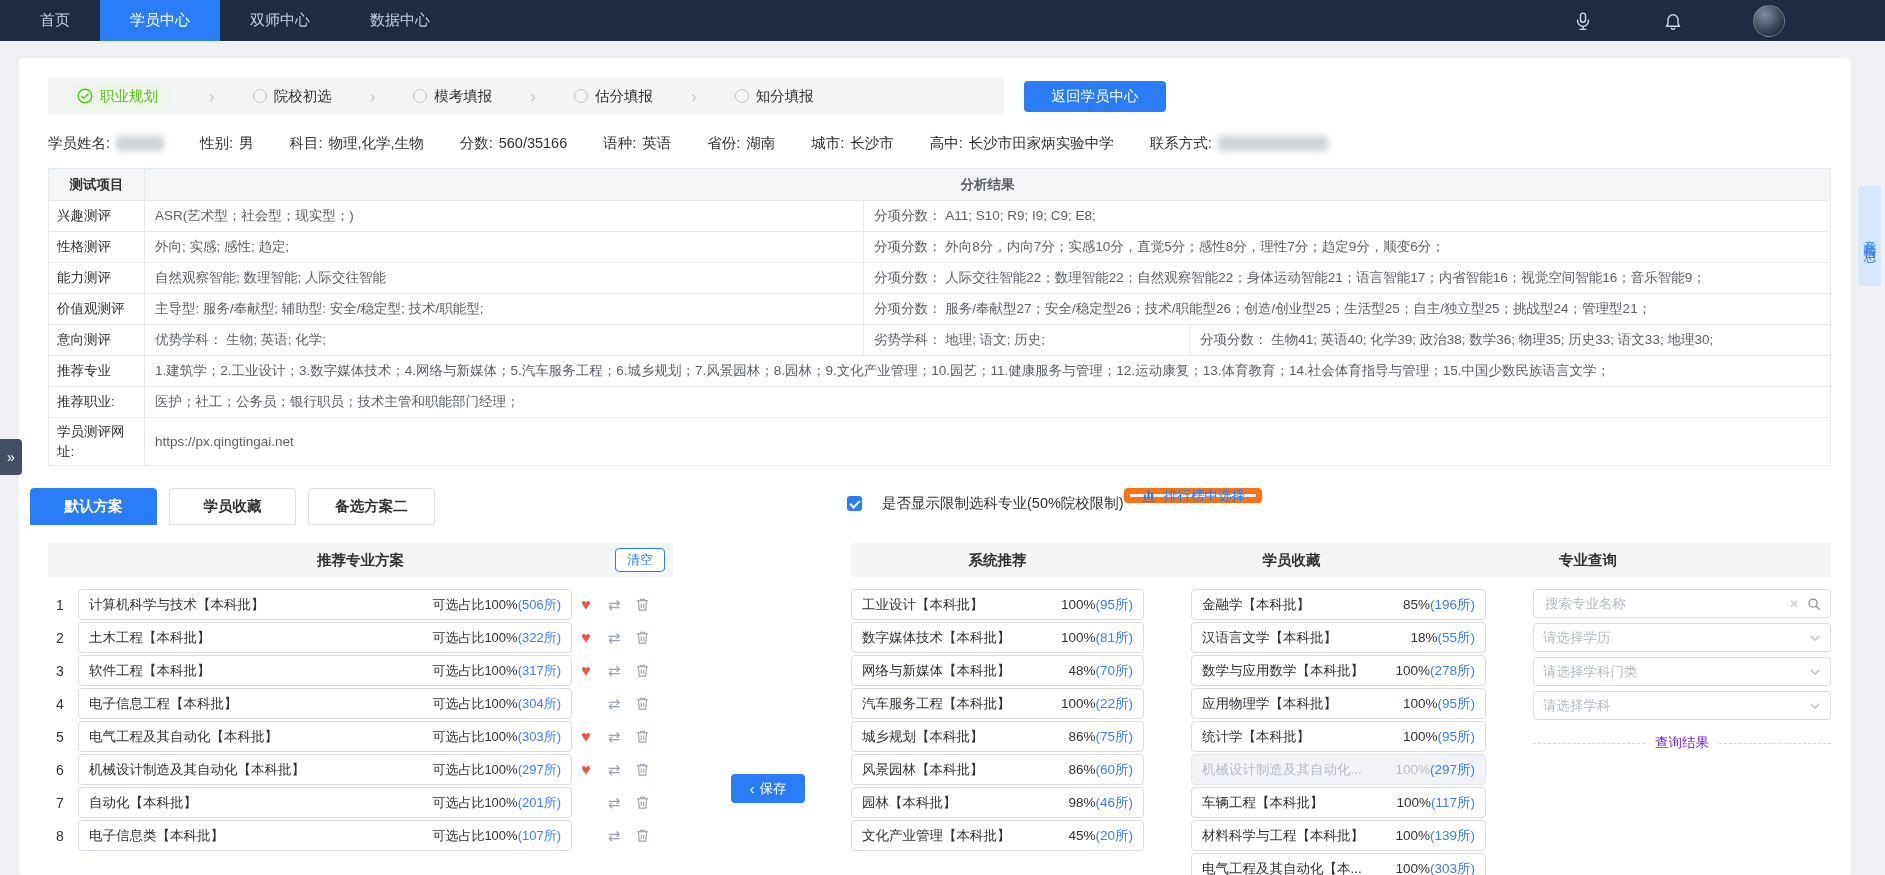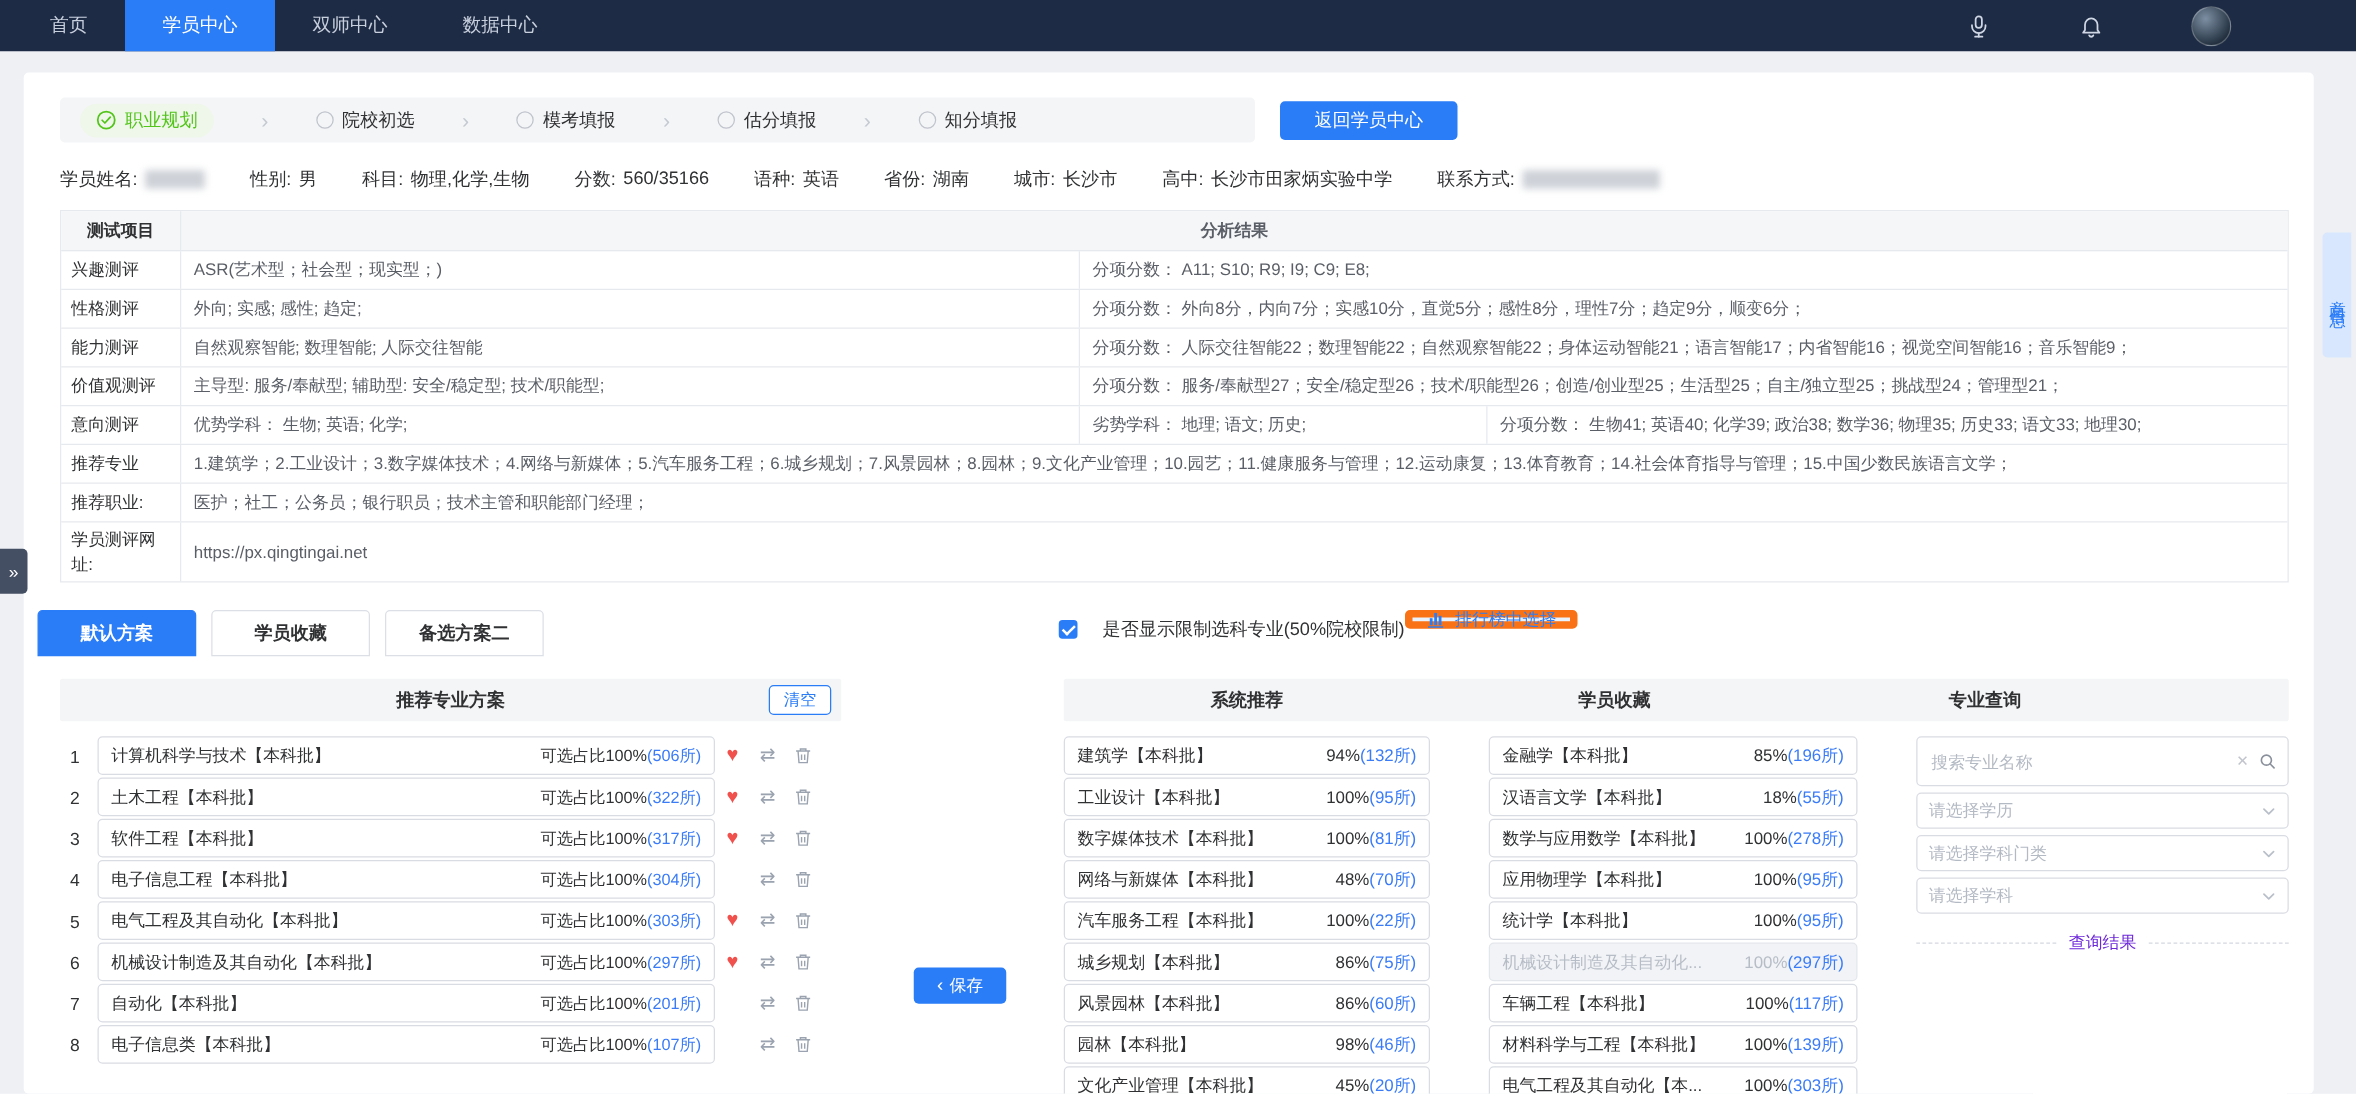--- a/index.html
+++ b/index.html
@@ -84,21 +84,21 @@
   .fav-col{left:1172px;width:295px}
   .rec-box{height:31px;box-sizing:border-box;border:1px solid #d9dce3;border-radius:4px;background:#fff;margin-bottom:2px;
            display:flex;align-items:center;justify-content:space-between;padding:0 10px;cursor:pointer;overflow:hidden}
   .rec-name{font-size:13.5px;color:#303133;white-space:nowrap;overflow:hidden;flex:1 1 auto}
   .rec-pct{font-size:13.5px;white-space:nowrap;margin-left:6px}
   .pnum{color:#303133}
   .rec-box.disabled{background:#f1f3f6;border-color:#e3e6eb;cursor:default}
   .rec-box.disabled .rec-name,.rec-box.disabled .pnum{color:#b7bdc7}
   
   .query-col{position:absolute;left:1514px;top:531px;width:298px}
-  .q-search{height:40px;box-sizing:border-box;border:1px solid #d9dce3;border-radius:4px;display:flex;align-items:center;padding:0 9px;gap:8px;background:#fff}
+  .q-search{height:29px;box-sizing:border-box;border:1px solid #d9dce3;border-radius:4px;display:flex;align-items:center;padding:0 9px;gap:8px;background:#fff}
   .q-input{flex:1 1 auto;border:none;outline:none;font-size:13.5px;font-family:inherit;color:#303133;min-width:0;background:transparent}
   .q-input::placeholder{color:#b4bac4}
   .q-x{color:#c0c4cc;font-size:12px;cursor:pointer;line-height:1}
   .q-select{height:29px;margin-top:5px;box-sizing:border-box;border:1px solid #d9dce3;border-radius:4px;background:#fff;
             display:flex;align-items:center;justify-content:space-between;padding:0 9px;cursor:pointer}
   .q-select:first-of-type{margin-top:5px}
   .q-ph{font-size:13.5px;color:#b4bac4}
   .q-divider{margin-top:14px;display:flex;align-items:center;gap:10px}
   .dash{flex:1 1 auto;border-top:1px dashed #d4d8df;height:0}
   .q-res{font-size:13.5px;color:#6d28d9;white-space:nowrap}
@@ -429,24 +429,20 @@
   </button>
 
   <div class="right-head">
     <div class="rh-sec rh1">系统推荐</div>
     <div class="rh-sec rh2">学员收藏</div>
     <div class="rh-sec rh3">专业查询</div>
   </div>
 
   <div class="rec-col sys-col">
     <div class="rec-box">
-        <span class="rec-name">建筑学【本科批】</span>
-        <span class="rec-pct"><span class="pnum">94%</span><span class="blue">(132所)</span></span>
-      </div>
-    <div class="rec-box">
         <span class="rec-name">工业设计【本科批】</span>
         <span class="rec-pct"><span class="pnum">100%</span><span class="blue">(95所)</span></span>
       </div>
     <div class="rec-box">
         <span class="rec-name">数字媒体技术【本科批】</span>
         <span class="rec-pct"><span class="pnum">100%</span><span class="blue">(81所)</span></span>
       </div>
     <div class="rec-box">
         <span class="rec-name">网络与新媒体【本科批】</span>
         <span class="rec-pct"><span class="pnum">48%</span><span class="blue">(70所)</span></span>

